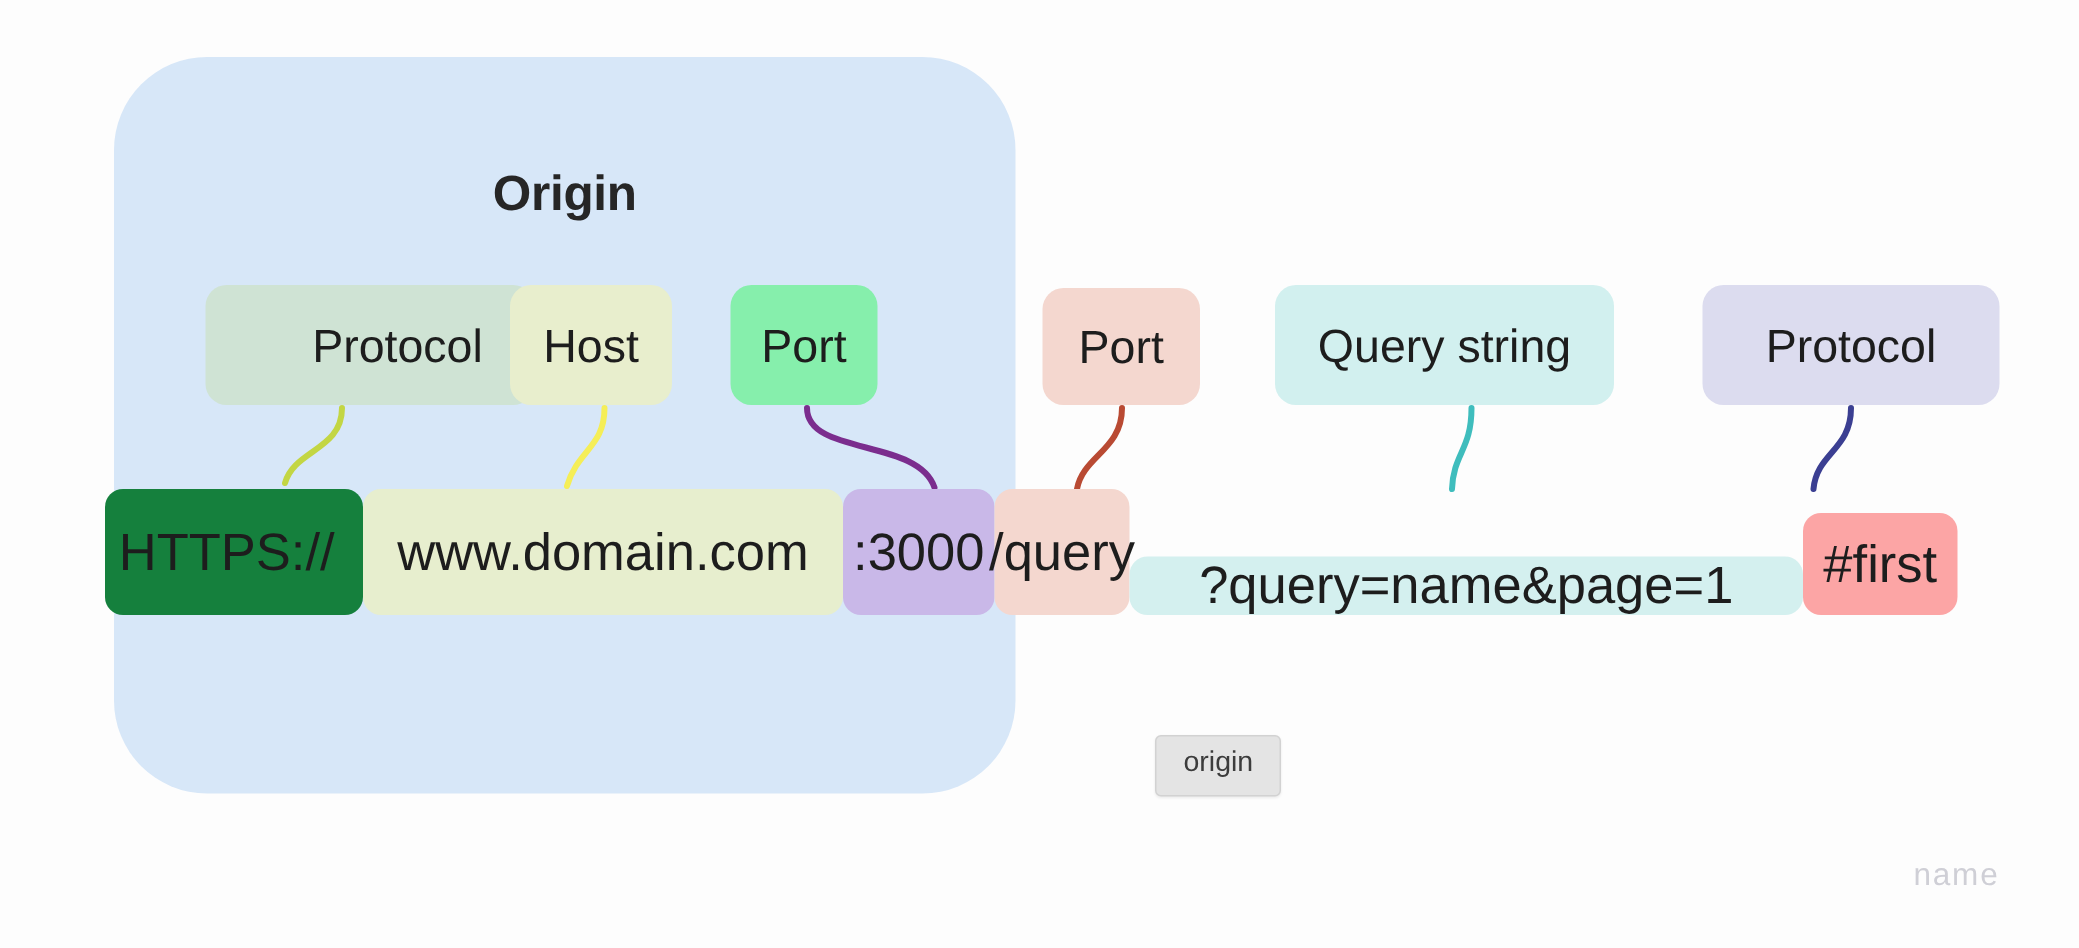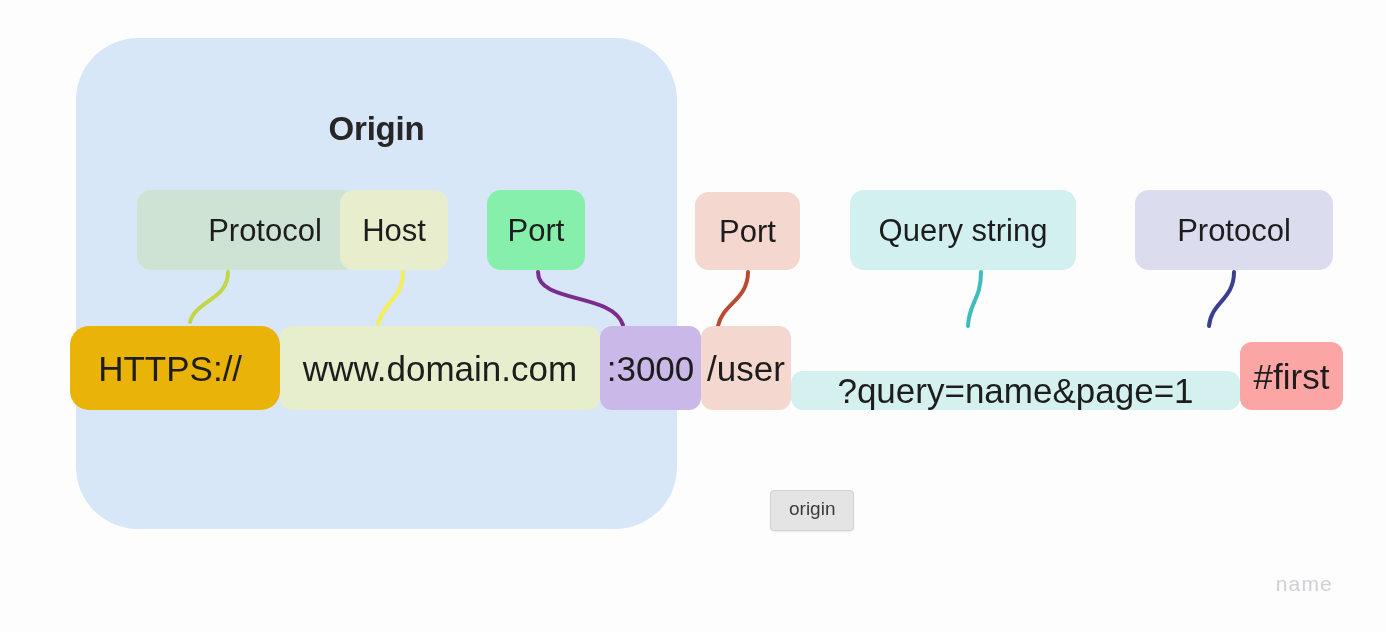--- a/index.html
+++ b/index.html
@@ -156,24 +156,24 @@
       </div>
       <div class="label-chip" style="left: 850px; top: 190px; width: 226px; height: 80px; background: rgb(210, 240, 239);">
         <span>Query string</span>
       </div>
       <div class="label-chip" style="left: 1135px; top: 190px; width: 198px; height: 80px; background: rgb(220, 220, 239);">
         <span>Protocol</span>
       </div>
     </div>
 
   <div class="url-strip" id="url-strip">
-      <div class="url-seg" style="background: #eab308; width: 210px; border-radius: 19px;"><span>HTTPS:// </span></div>
+      <div class="url-seg" style="background: #15803d; width: 172px;"><span>HTTPS:// </span></div>
       <div class="url-seg" style="background: rgb(231, 238, 206); width: 320px;"><span>www.domain.com</span></div>
       <div class="url-seg" style="background: rgb(201, 184, 232); width: 101px; text-align: center;"><span>:3000</span></div>
-      <div class="url-seg" style="background: rgb(244, 215, 207); width: 90px;"><span>/user</span></div>
+      <div class="url-seg" style="background: rgb(244, 215, 207); width: 90px;"><span>/query</span></div>
       <div class="url-seg" style="background: rgb(212, 240, 239); width: 449px; margin-top: 45px;"><span>?query=name&amp;page=1</span></div>
       <div class="url-seg" style="background: #fca5a5; width: 103px; margin-top: 16px;"><span>#first</span></div>
     </div>
 
   <div class="origin-tag">origin</div>
 
   <div class="watermark">name</div>
 
 </div>
 

